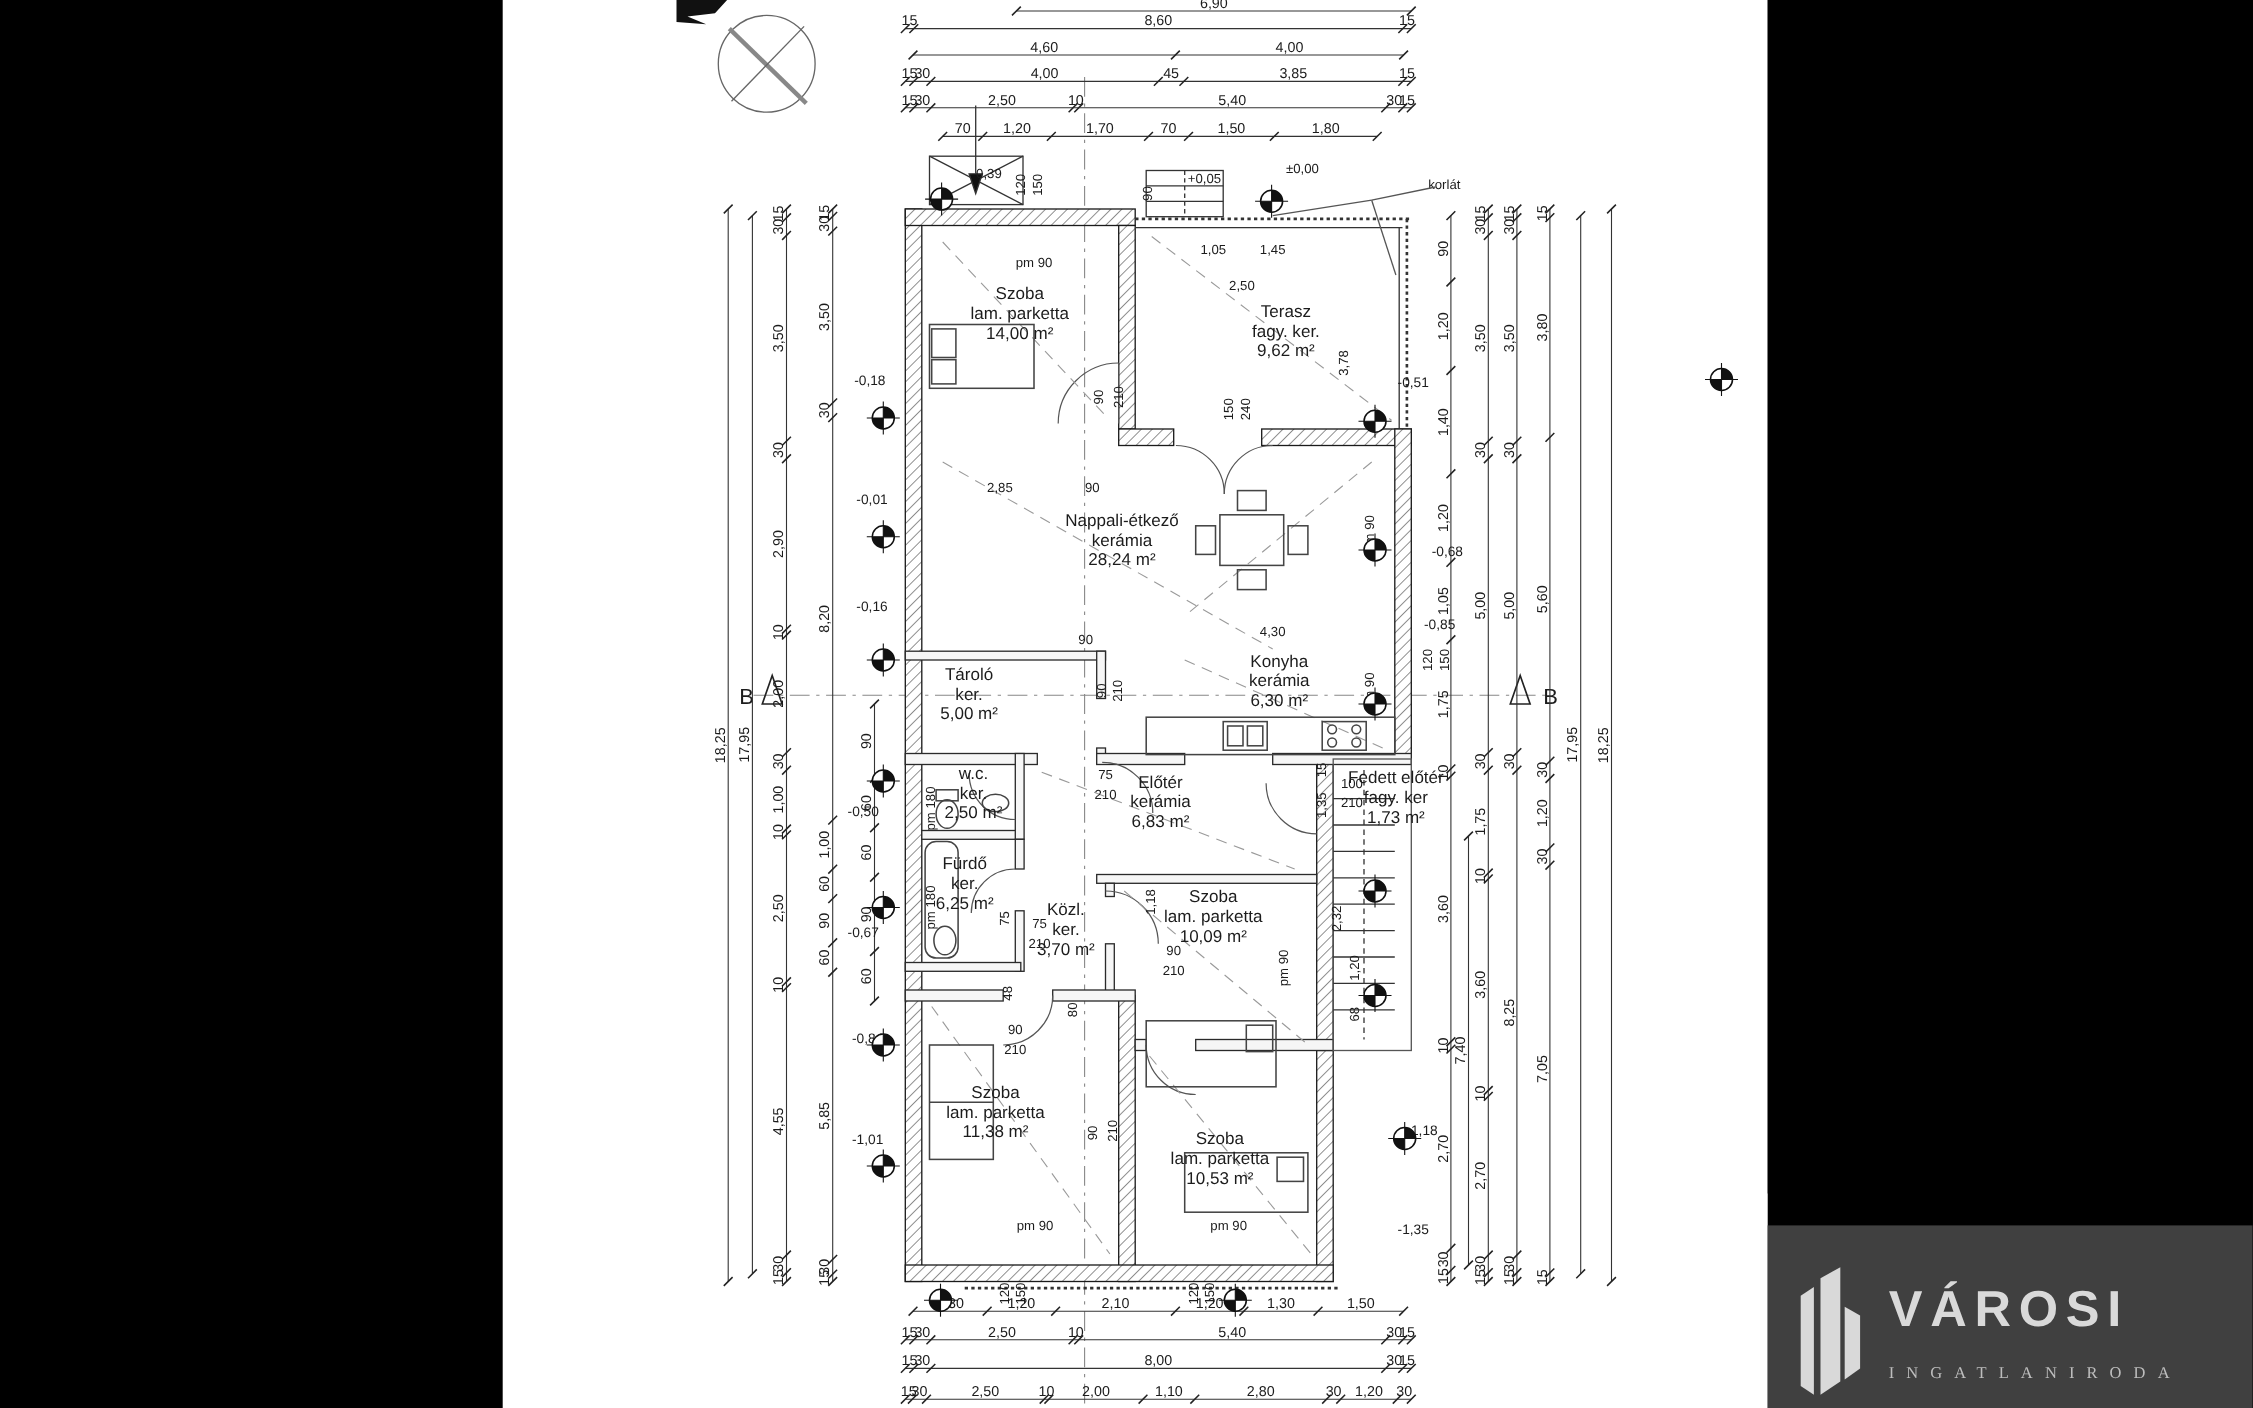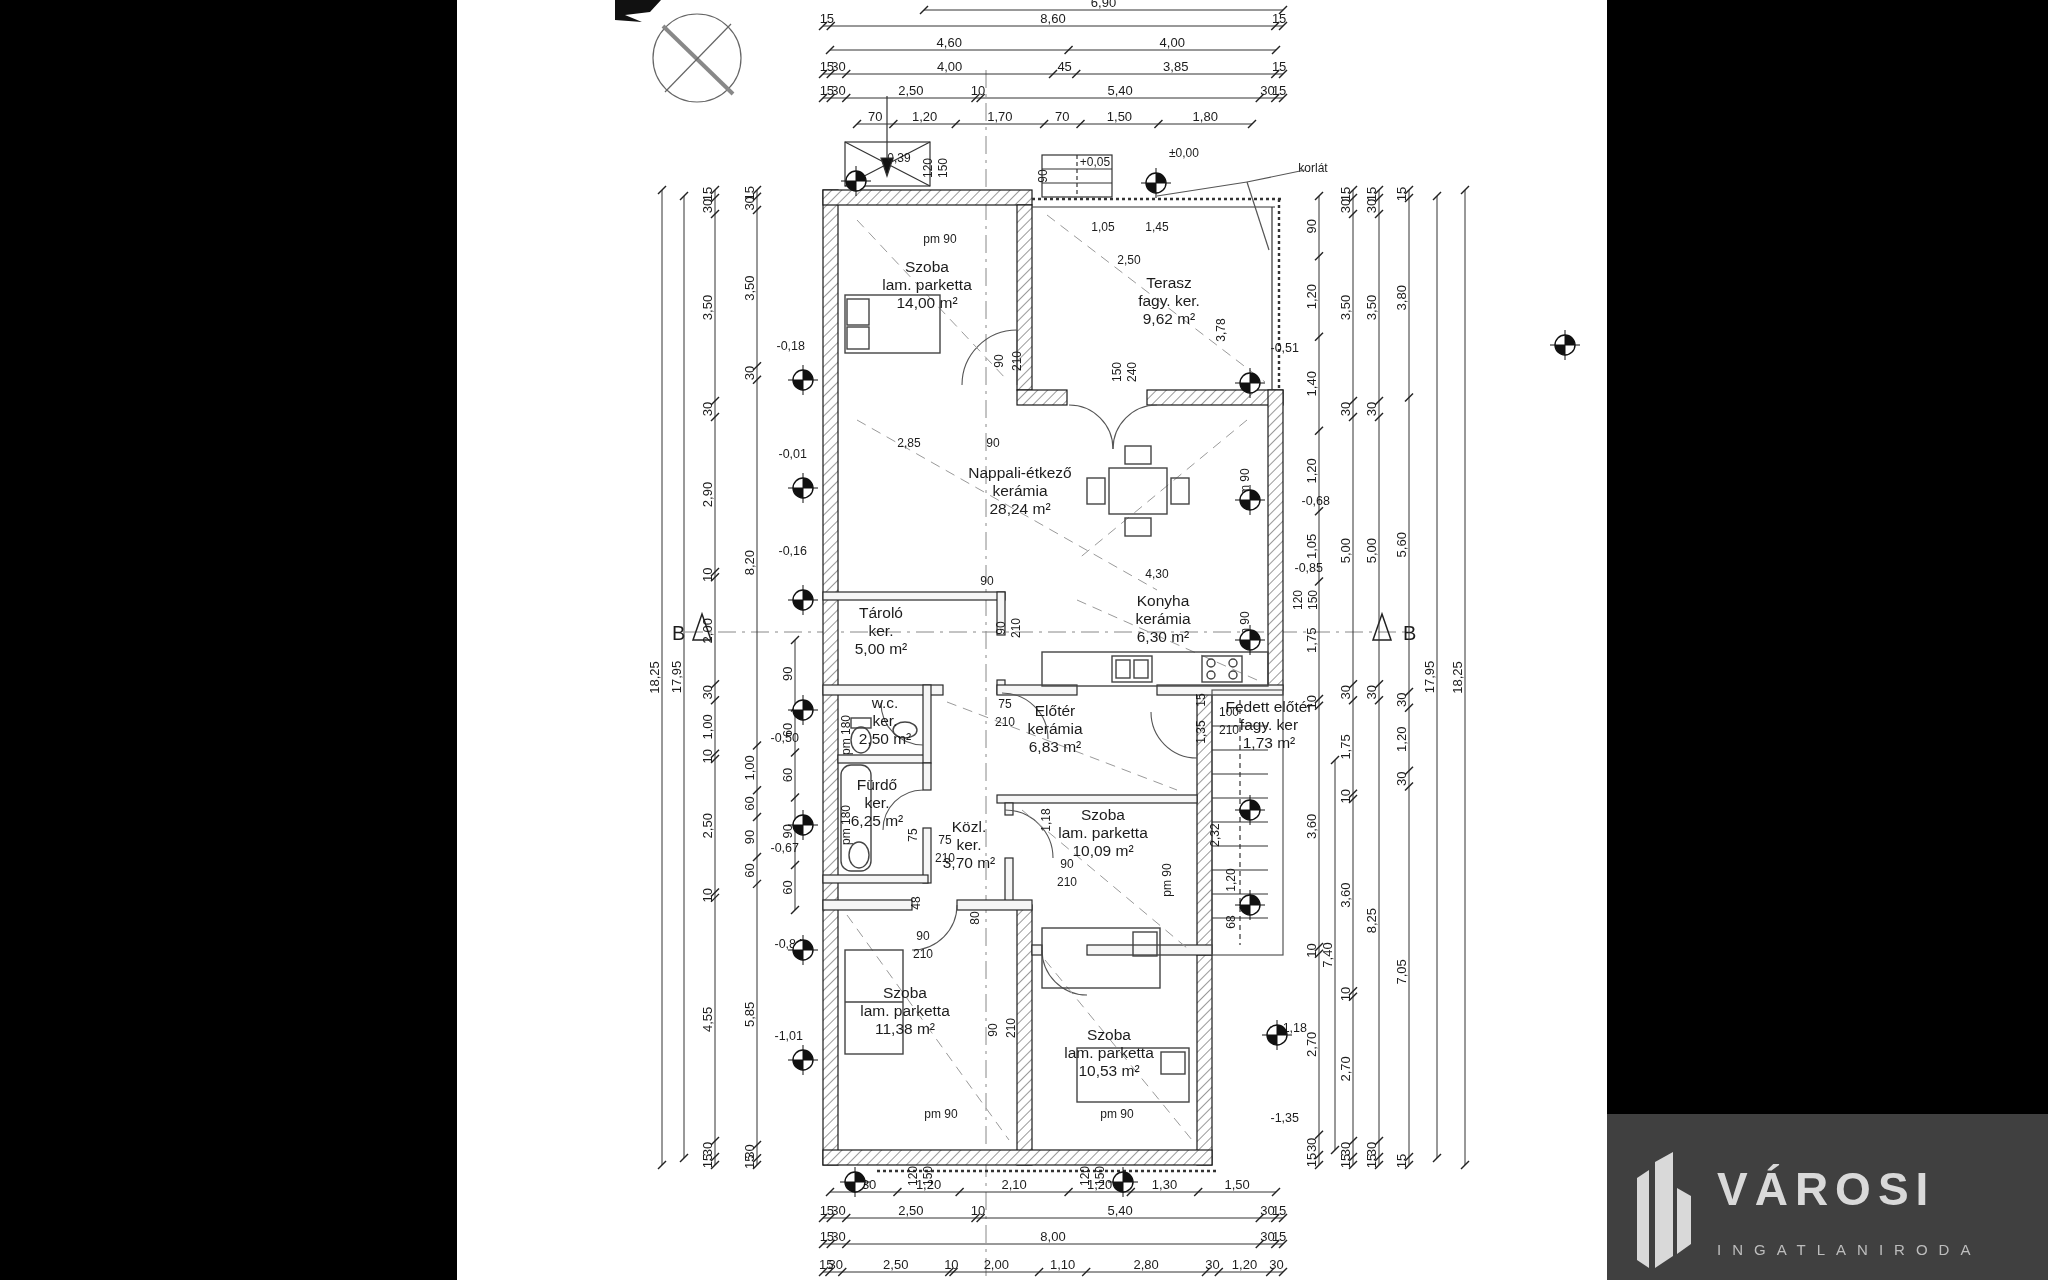--- a/index.html
+++ b/index.html
@@ -7,21 +7,21 @@
          font-family:"Liberation Sans","DejaVu Sans",sans-serif;}
   #paper{position:absolute;left:457px;top:0;width:1150px;height:1280px;background:#fff;}
   #plan-svg{position:absolute;left:0;top:0;}
   #bar-left{position:absolute;left:0;top:0;width:457px;height:1280px;background:#000;}
   #bar-right{position:absolute;left:1607px;top:0;width:441px;height:1085px;background:#000;}
   #logo-block{position:absolute;left:1607px;top:1114px;width:441px;height:195px;background:#404040;
               display:flex;align-items:center;}
   #logo-icon{margin-left:26px;flex:0 0 auto;}
   #logo-text{margin-left:20px;display:flex;flex-direction:column;}
   #logo-brand{color:#d9d9d9;font-size:46px;font-weight:bold;letter-spacing:7px;line-height:1;}
-  #logo-sub{color:#bdbdbd;font-size:15px;letter-spacing:11px;margin-top:29px;}
+  #logo-sub{color:#bdbdbd;font-size:15px;letter-spacing:11px;margin-top:29px;font-family:Liberation Serif, serif;}
   text{fill:#1c1c1c;}
   .wall{fill:url(#hatch);stroke:#1a1a1a;stroke-width:1.2;}
   .part{fill:#f6f6f6;stroke:#2a2a2a;stroke-width:1.2;}
   .furn{fill:none;stroke:#444;stroke-width:1.4;}
   .door{fill:none;stroke:#555;stroke-width:1.1;}
   .dash{fill:none;stroke:#9a9a9a;stroke-width:1;stroke-dasharray:10 7;}
   .axis{fill:none;stroke:#888;stroke-width:1;stroke-dasharray:18 6 3 6;}
   .thin{fill:none;stroke:#333;stroke-width:1.2;}
   .rail{fill:none;stroke:#333;stroke-width:2.4;stroke-dasharray:3 3;}
 </style>

